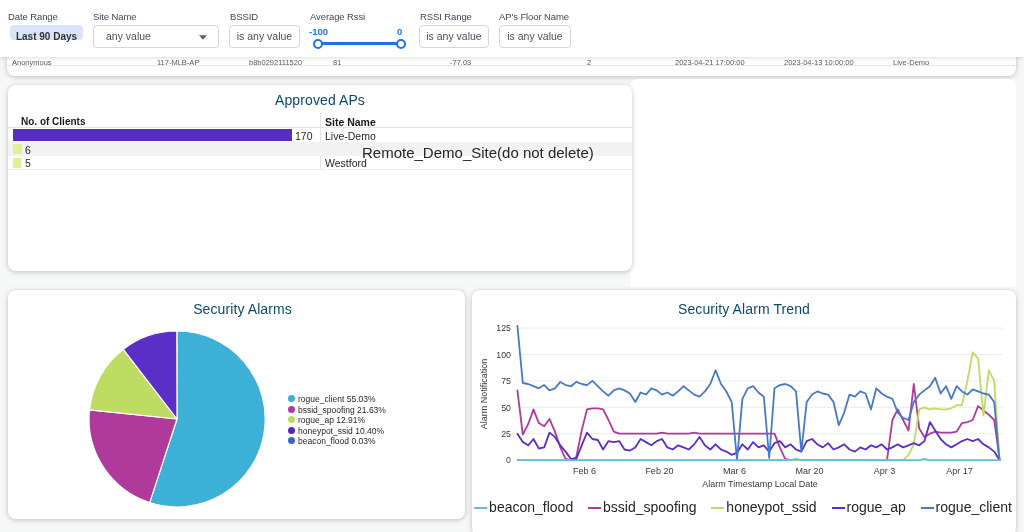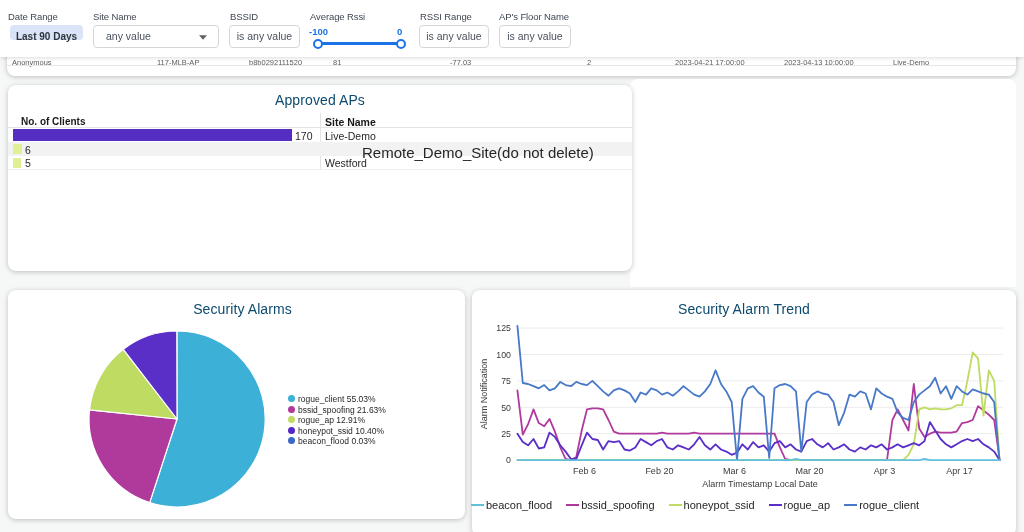--- a/index.html
+++ b/index.html
@@ -142,20 +142,20 @@
 <text x="14.5" y="107" font-size="9" fill="#3a3a3a" text-anchor="middle" transform="rotate(-90 14.5 107)">Alarm Notification</text>
 <g fill="none" stroke-width="1.8" stroke-linejoin="round" stroke-linecap="round">
 <polyline stroke="#b03a9c" points="45.4,103.4 50.8,147.7 56.1,137.2 61.5,122.4 66.8,136.1 72.2,139.3 77.5,131.9 82.9,144.6 88.3,160.4 93.6,172.0 99.0,173.1 104.3,169.9 109.7,143.5 115.0,122.4 120.4,121.3 125.8,121.3 131.1,122.4 136.5,133.0 141.8,144.6 147.2,146.7 152.5,146.7 157.9,146.7 163.3,146.7 168.6,146.7 174.0,146.7 179.3,146.7 184.7,146.7 190.0,145.6 195.4,146.7 200.8,146.7 206.1,146.7 211.5,146.7 216.8,146.7 222.2,145.6 227.5,146.7 232.9,146.7 238.3,146.7 243.6,146.7 249.0,146.7 254.3,146.7 259.7,146.7 265.0,146.7 270.4,146.7 275.8,146.7 281.1,146.7 286.5,146.7 291.8,146.7 297.2,146.7 302.5,146.7 307.9,160.4 313.2,172.0 318.6,173.1 324.0,173.1 329.3,173.1 334.7,173.1 340.0,173.1 345.4,173.1 350.7,173.1 356.1,173.1 361.5,173.1 366.8,173.1 372.2,173.1 377.5,173.1 382.9,173.1 388.2,173.1 393.6,173.1 399.0,173.1 404.3,173.1 409.7,173.1 415.0,173.1 420.4,133.0 425.7,122.4 431.1,133.0 436.5,143.5 441.8,97.0 447.2,141.4 452.5,149.9 457.9,146.7 463.2,144.6 468.6,145.6 474.0,145.6 479.3,145.6 484.7,144.6 490.0,136.1 495.4,135.1 500.7,133.0 506.1,119.2 511.5,123.4 516.8,127.7 522.2,133.0 527.5,172.0"></polyline>
 <polyline stroke="#bedb62" points="45.4,173.1 50.8,173.1 56.1,173.1 61.5,173.1 66.8,173.1 72.2,173.1 77.5,173.1 82.9,173.1 88.3,173.1 93.6,173.1 99.0,173.1 104.3,173.1 109.7,173.1 115.0,173.1 120.4,173.1 125.8,173.1 131.1,173.1 136.5,173.1 141.8,173.1 147.2,173.1 152.5,173.1 157.9,173.1 163.3,173.1 168.6,173.1 174.0,173.1 179.3,173.1 184.7,173.1 190.0,173.1 195.4,173.1 200.8,173.1 206.1,173.1 211.5,173.1 216.8,173.1 222.2,173.1 227.5,173.1 232.9,173.1 238.3,173.1 243.6,173.1 249.0,173.1 254.3,173.1 259.7,173.1 265.0,173.1 270.4,173.1 275.8,173.1 281.1,173.1 286.5,173.1 291.8,173.1 297.2,173.1 302.5,173.1 307.9,173.1 313.2,173.1 318.6,173.1 324.0,173.1 329.3,173.1 334.7,173.1 340.0,173.1 345.4,173.1 350.7,173.1 356.1,173.1 361.5,173.1 366.8,173.1 372.2,173.1 377.5,173.1 382.9,173.1 388.2,173.1 393.6,173.1 399.0,173.1 404.3,173.1 409.7,173.1 415.0,173.1 420.4,173.1 425.7,173.1 431.1,173.1 436.5,167.8 441.8,157.3 447.2,122.4 452.5,120.3 457.9,122.4 463.2,121.3 468.6,122.4 474.0,122.4 479.3,121.3 484.7,118.2 490.0,118.2 495.4,93.9 500.7,65.3 506.1,71.7 511.5,128.7 516.8,83.3 522.2,93.9 527.5,173.1"></polyline>
 <polyline stroke="#5a2fc8" points="45.4,146.7 50.8,155.1 56.1,158.3 61.5,152.0 66.8,161.5 72.2,160.4 77.5,145.6 82.9,149.9 88.3,158.3 93.6,164.6 99.0,172.0 104.3,172.0 109.7,158.3 115.0,145.6 120.4,152.0 125.8,153.0 131.1,162.5 136.5,154.1 141.8,155.1 147.2,154.1 152.5,162.5 157.9,163.6 163.3,160.4 168.6,152.0 174.0,155.1 179.3,158.3 184.7,154.1 190.0,152.0 195.4,160.4 200.8,162.5 206.1,158.3 211.5,160.4 216.8,162.5 222.2,157.3 227.5,149.9 232.9,158.3 238.3,162.5 243.6,157.3 249.0,162.5 254.3,164.6 259.7,167.8 265.0,165.7 270.4,157.3 275.8,162.5 281.1,155.1 286.5,160.4 291.8,158.3 297.2,164.6 302.5,156.2 307.9,154.1 313.2,160.4 318.6,157.3 324.0,162.5 329.3,164.6 334.7,154.1 340.0,152.0 345.4,157.3 350.7,160.4 356.1,156.2 361.5,162.5 366.8,160.4 372.2,157.3 377.5,162.5 382.9,164.6 388.2,160.4 393.6,162.5 399.0,158.3 404.3,160.4 409.7,157.3 415.0,162.5 420.4,160.4 425.7,157.3 431.1,160.4 436.5,158.3 441.8,156.2 447.2,158.3 452.5,154.1 457.9,135.1 463.2,143.5 468.6,152.0 474.0,157.3 479.3,160.4 484.7,157.3 490.0,154.1 495.4,152.0 500.7,154.1 506.1,152.0 511.5,157.3 516.8,160.4 522.2,164.6 527.5,173.1"></polyline>
 <polyline stroke="#4878c8" points="45.4,38.9 50.8,96.0 56.1,97.0 61.5,99.2 66.8,101.3 72.2,98.1 77.5,103.4 82.9,101.3 88.3,94.9 93.6,98.1 99.0,99.2 104.3,94.9 109.7,97.0 115.0,98.1 120.4,93.9 125.8,99.2 131.1,104.4 136.5,108.7 141.8,103.4 147.2,101.3 152.5,103.4 157.9,106.5 163.3,115.0 168.6,105.5 174.0,107.6 179.3,101.3 184.7,103.4 190.0,107.6 195.4,105.5 200.8,108.7 206.1,104.4 211.5,99.2 216.8,103.4 222.2,107.6 227.5,109.7 232.9,104.4 238.3,97.0 243.6,83.3 249.0,97.0 254.3,104.4 259.7,115.0 265.0,173.1 270.4,111.8 275.8,101.3 281.1,99.2 286.5,105.5 291.8,109.7 297.2,171.0 302.5,101.3 307.9,98.1 313.2,97.0 318.6,99.2 324.0,104.4 329.3,164.6 334.7,115.0 340.0,107.6 345.4,104.4 350.7,106.5 356.1,107.6 361.5,115.0 366.8,138.2 372.2,125.6 377.5,107.6 382.9,109.7 388.2,104.4 393.6,106.5 399.0,122.4 404.3,101.3 409.7,106.5 415.0,109.7 420.4,111.8 425.7,125.6 431.1,130.8 436.5,133.0 441.8,115.0 447.2,107.6 452.5,103.4 457.9,99.2 463.2,90.7 468.6,106.5 474.0,99.2 479.3,111.8 484.7,99.2 490.0,104.4 495.4,107.6 500.7,102.3 506.1,104.4 511.5,106.5 516.8,107.6 522.2,115.0 527.5,173.1"></polyline>
 <polyline stroke="#62c0df" points="45.4,173.1 50.8,173.1 56.1,173.1 61.5,173.1 66.8,173.1 72.2,173.1 77.5,173.1 82.9,173.1 88.3,173.1 93.6,173.1 99.0,173.1 104.3,173.1 109.7,173.1 115.0,173.1 120.4,173.1 125.8,173.1 131.1,173.1 136.5,173.1 141.8,173.1 147.2,173.1 152.5,173.1 157.9,173.1 163.3,173.1 168.6,173.1 174.0,173.1 179.3,173.1 184.7,173.1 190.0,173.1 195.4,173.1 200.8,173.1 206.1,173.1 211.5,173.1 216.8,173.1 222.2,173.1 227.5,173.1 232.9,173.1 238.3,173.1 243.6,173.1 249.0,173.1 254.3,173.1 259.7,173.1 265.0,173.1 270.4,173.1 275.8,173.1 281.1,173.1 286.5,173.1 291.8,173.1 297.2,173.1 302.5,173.1 307.9,173.1 313.2,173.1 318.6,173.1 324.0,172.0 329.3,173.1 334.7,173.1 340.0,173.1 345.4,173.1 350.7,173.1 356.1,173.1 361.5,173.1 366.8,173.1 372.2,173.1 377.5,173.1 382.9,173.1 388.2,173.1 393.6,173.1 399.0,173.1 404.3,173.1 409.7,173.1 415.0,173.1 420.4,173.1 425.7,173.1 431.1,173.1 436.5,173.1 441.8,173.1 447.2,173.1 452.5,172.0 457.9,173.1 463.2,173.1 468.6,173.1 474.0,173.1 479.3,173.1 484.7,173.1 490.0,173.1 495.4,173.1 500.7,173.1 506.1,173.1 511.5,173.1 516.8,173.1 522.2,173.1 527.5,173.1"></polyline>
       </g>
 </svg>
 
-  <div class="abs" style="left:-1px; top:209px; width:100%; font-size:11px; color:#262626;">
+  <div class="abs" style="left:-1px; top:209px; width:100%; text-align:center; font-size:14px; color:#262626;">
     <span style="display:inline-block;width:13px;height:2px;background:#62c0df;vertical-align:3px;margin:0 2px 0 0;"></span>beacon_flood
     <span style="display:inline-block;width:13px;height:2px;background:#b03a9c;vertical-align:3px;margin:0 2px 0 11px;"></span>bssid_spoofing
     <span style="display:inline-block;width:13px;height:2px;background:#bedb62;vertical-align:3px;margin:0 2px 0 11px;"></span>honeypot_ssid
     <span style="display:inline-block;width:13px;height:2px;background:#5a2fc8;vertical-align:3px;margin:0 2px 0 11px;"></span>rogue_ap
     <span style="display:inline-block;width:13px;height:2px;background:#4878c8;vertical-align:3px;margin:0 2px 0 11px;"></span>rogue_client
   </div>
 </div>
 
 </body></html>

